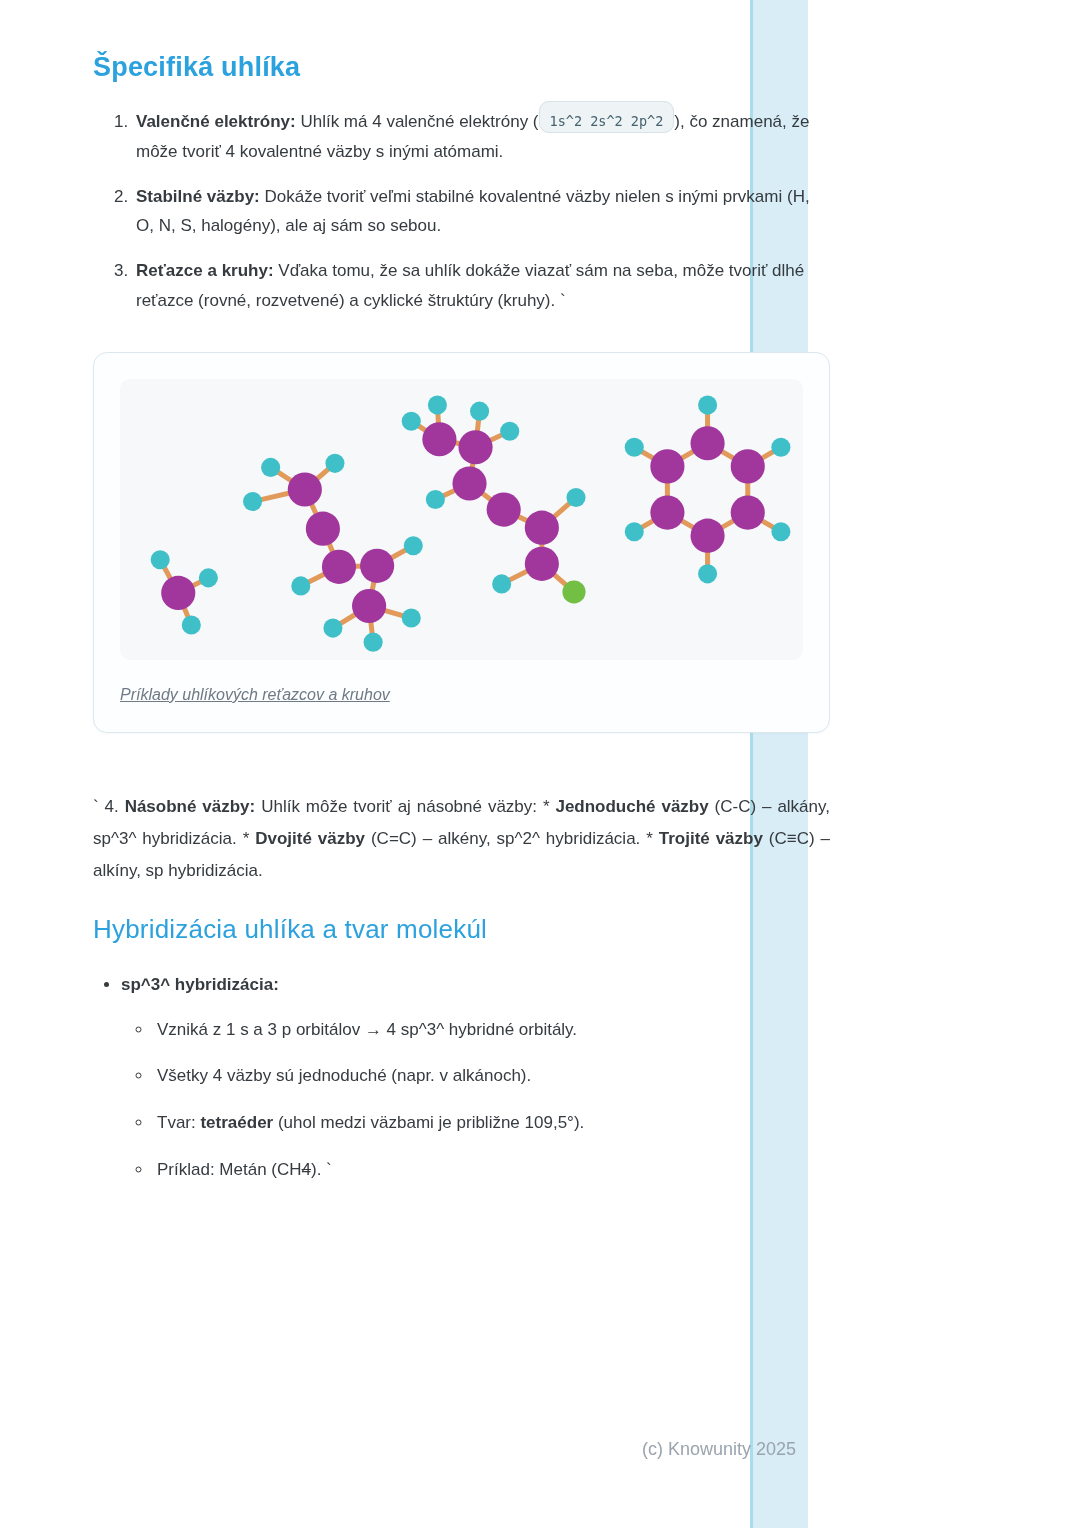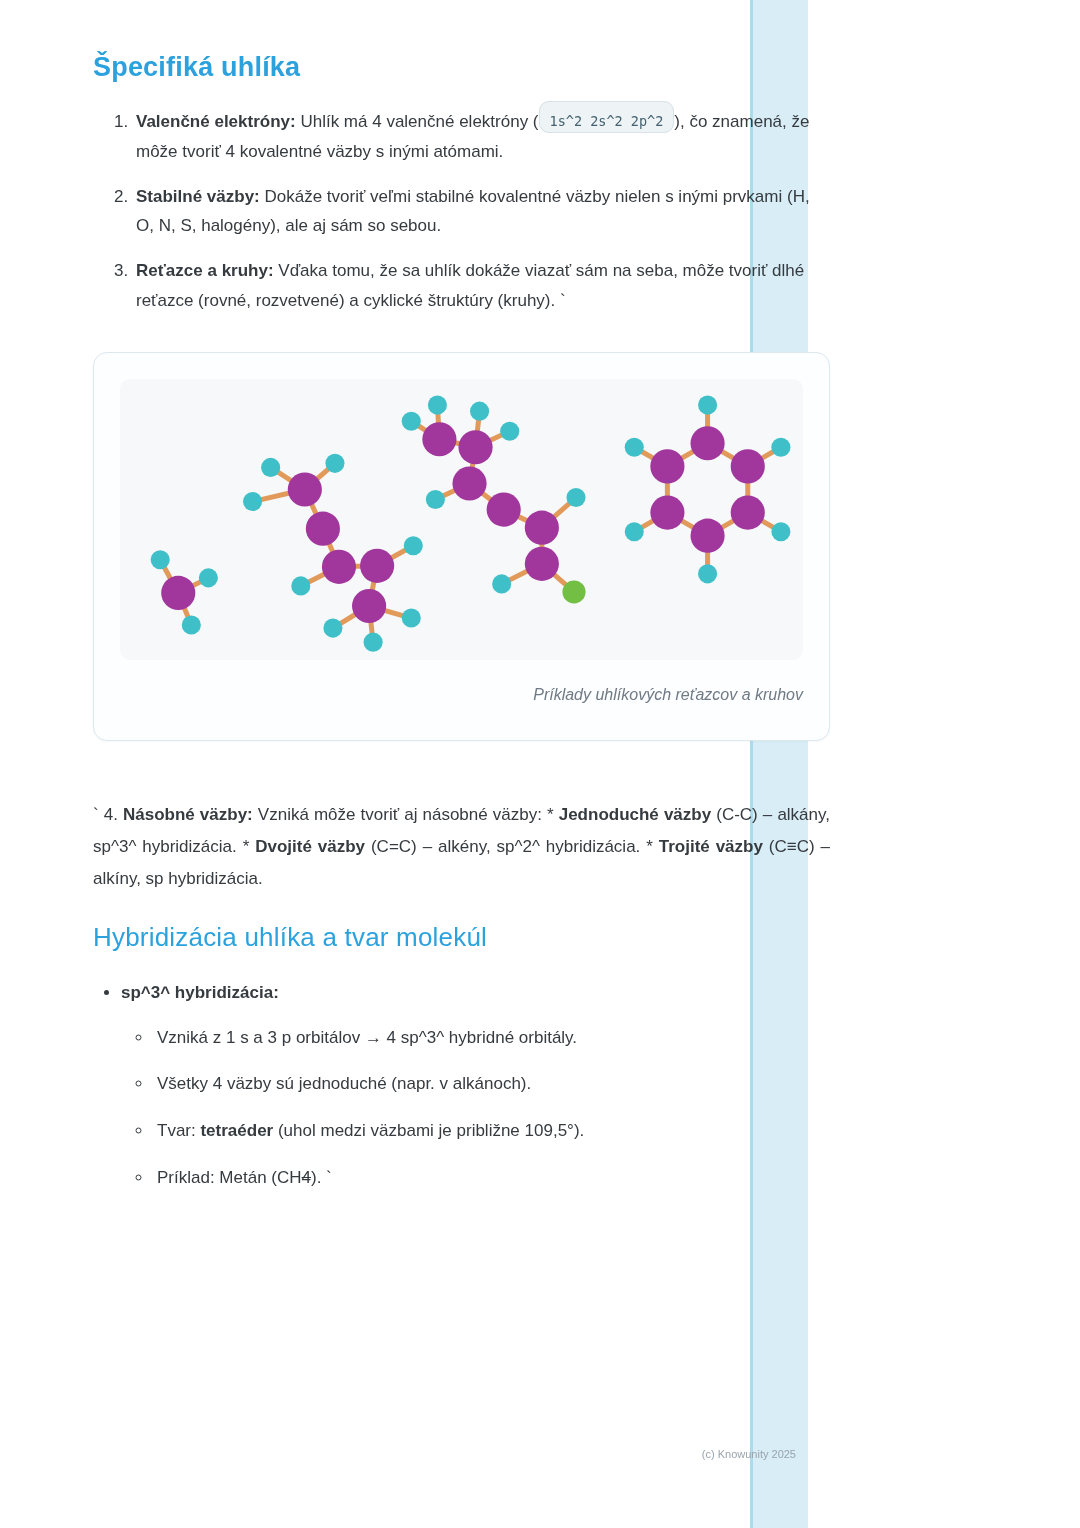--- a/index.html
+++ b/index.html
@@ -72,30 +72,30 @@
   figure.figure-card{
     margin:36px 0 58px 0;border:1px solid var(--card_border);border-radius:14px;
     background:#fdfeff;padding:26px 26px 20px 26px;
     box-shadow:0 1px 2px rgba(40,80,110,0.04);
   }
   .figure-panel{
     background:var(--panel_bg);border-radius:10px;overflow:hidden;
   }
   .figure-panel svg{display:block;width:100%;height:auto;}
   figcaption{
-    margin:26px 0 16px 0;text-align:right;font-style:italic;
-    color:var(--caption);font-size:16px;
+    margin:26px 0 8px 0;text-align:left;font-style:italic;
+    color:var(--caption);font-size:16px;text-decoration:underline;
   }
   .bond{stroke:var(--bond);stroke-width:5;stroke-linecap:round;}
   .atom-c{fill:var(--carbon);}
   .atom-h{fill:var(--hydrogen);}
   .atom-g{fill:var(--chlorine_green);}
   .footer{
     position:absolute;right:60px;bottom:68px;z-index:3;
-    font-size:11px;color:var(--footer);
+    font-size:18px;color:var(--footer);
   }
 </style>
 </head>
 <body>
 
 <div class="page">
 
   <div class="edge-stripe"></div>
 
   <div class="content">
@@ -206,21 +206,21 @@
             <circle class="atom-c" cx="585" cy="156" r="17"></circle>
             <circle class="atom-c" cx="545" cy="133" r="17"></circle>
             <circle class="atom-c" cx="545" cy="87" r="17"></circle>
           </g>
           <circle class="atom-g" cx="452" cy="212" r="11.5"></circle>
         </svg>
       </div>
       <figcaption>Príklady uhlíkových reťazcov a kruhov</figcaption>
     </figure>
 
-    <p class="body justified"><span>` 4. </span><strong>Násobné väzby:</strong><span> Vzniká môže tvoriť aj násobné väzby: * </span><strong>Jednoduché väzby</strong><span> (C-C) – alkány, sp^3^ hybridizácia. * </span><strong>Dvojité väzby</strong><span> (C=C) – alkény, sp^2^ hybridizácia. * </span><strong>Trojité väzby</strong><span> (C≡C) – alkíny, sp hybridizácia.</span></p>
+    <p class="body justified"><span>` 4. </span><strong>Násobné väzby:</strong><span> Uhlík môže tvoriť aj násobné väzby: * </span><strong>Jednoduché väzby</strong><span> (C-C) – alkány, sp^3^ hybridizácia. * </span><strong>Dvojité väzby</strong><span> (C=C) – alkény, sp^2^ hybridizácia. * </span><strong>Trojité väzby</strong><span> (C≡C) – alkíny, sp hybridizácia.</span></p>
 
     <h2 class="title">Hybridizácia uhlíka a tvar molekúl</h2>
 
 
     <ul class="main-list">
       <li>
         <strong>sp^3^ hybridizácia:</strong>
         <ul class="sub-list">
           <li>Vzniká z 1 s a 3 p orbitálov → 4 sp^3^ hybridné orbitály.</li>
           <li>Všetky 4 väzby sú jednoduché (napr. v alkánoch).</li>

